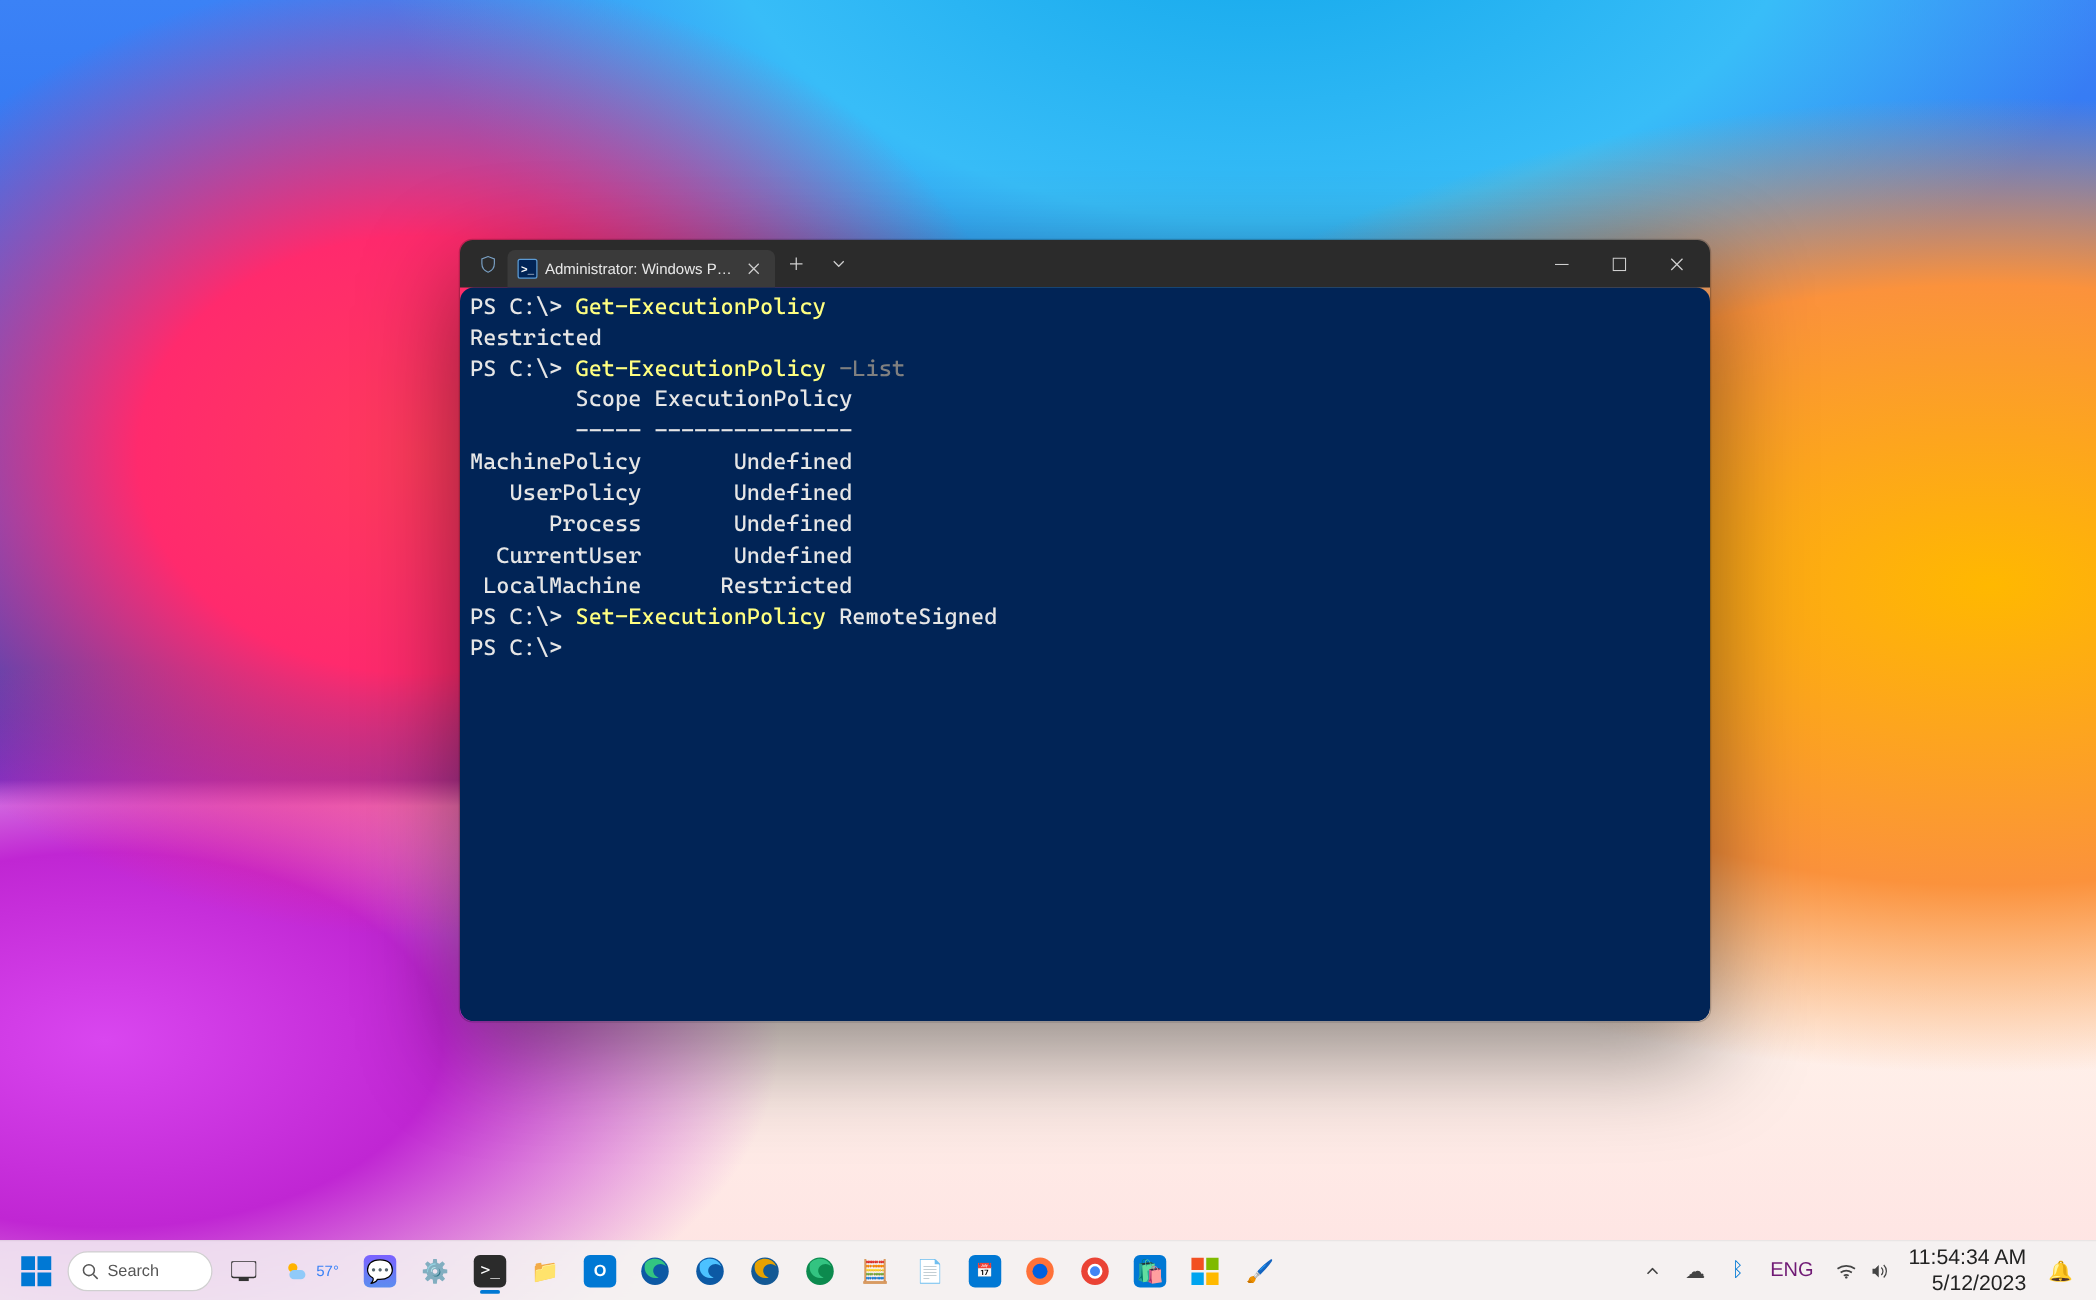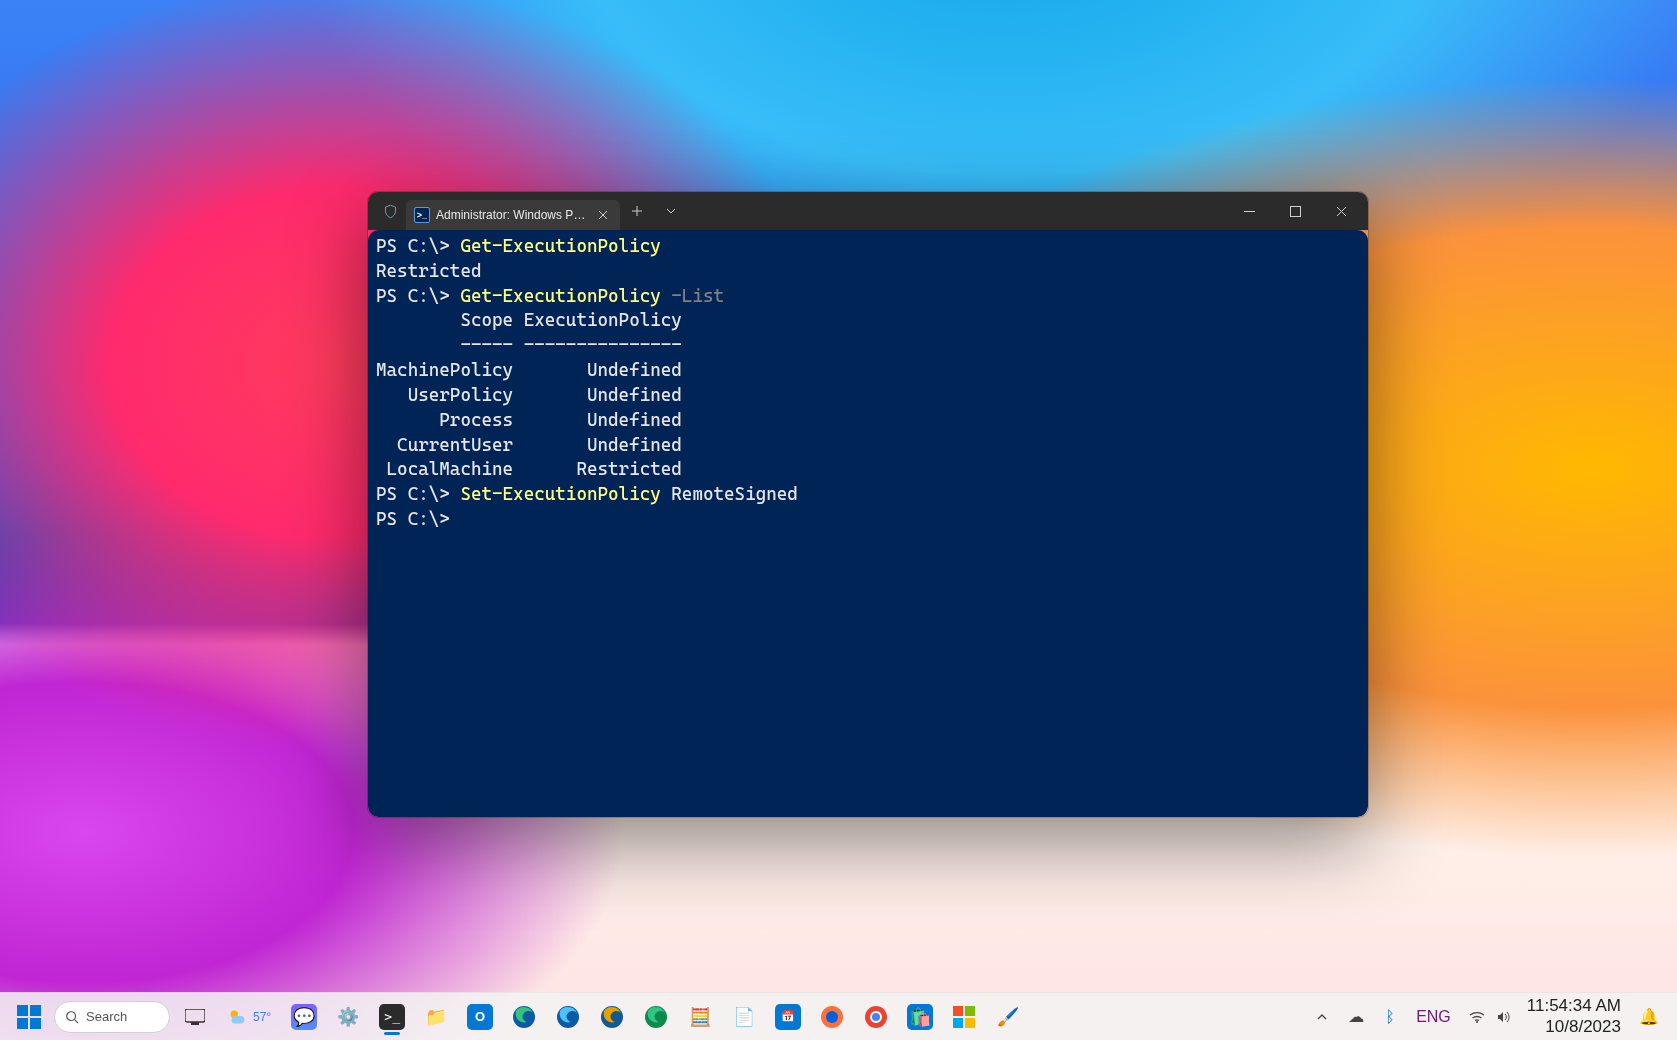--- a/index.html
+++ b/index.html
@@ -365,19 +365,19 @@
         </span>
       <span class="tray-ico">
           <svg width="14" height="14" viewBox="0 0 14 14">
             <path d="M2 5h2l3-3v10l-3-3H2z" fill="#444"></path>
             <path d="M9 4a4 4 0 0 1 0 6M11 2a7 7 0 0 1 0 10" stroke="#444" fill="none"></path>
           </svg>
         </span>
     </div>
     <div class="clock">
       <div>11:54:34 AM</div>
-      <div>10/8/2023</div>
+      <div>5/12/2023</div>
     </div>
     <div class="notif">
       <span>🔔</span>
     </div>
   </div>
 </div>
 
 </body></html>

